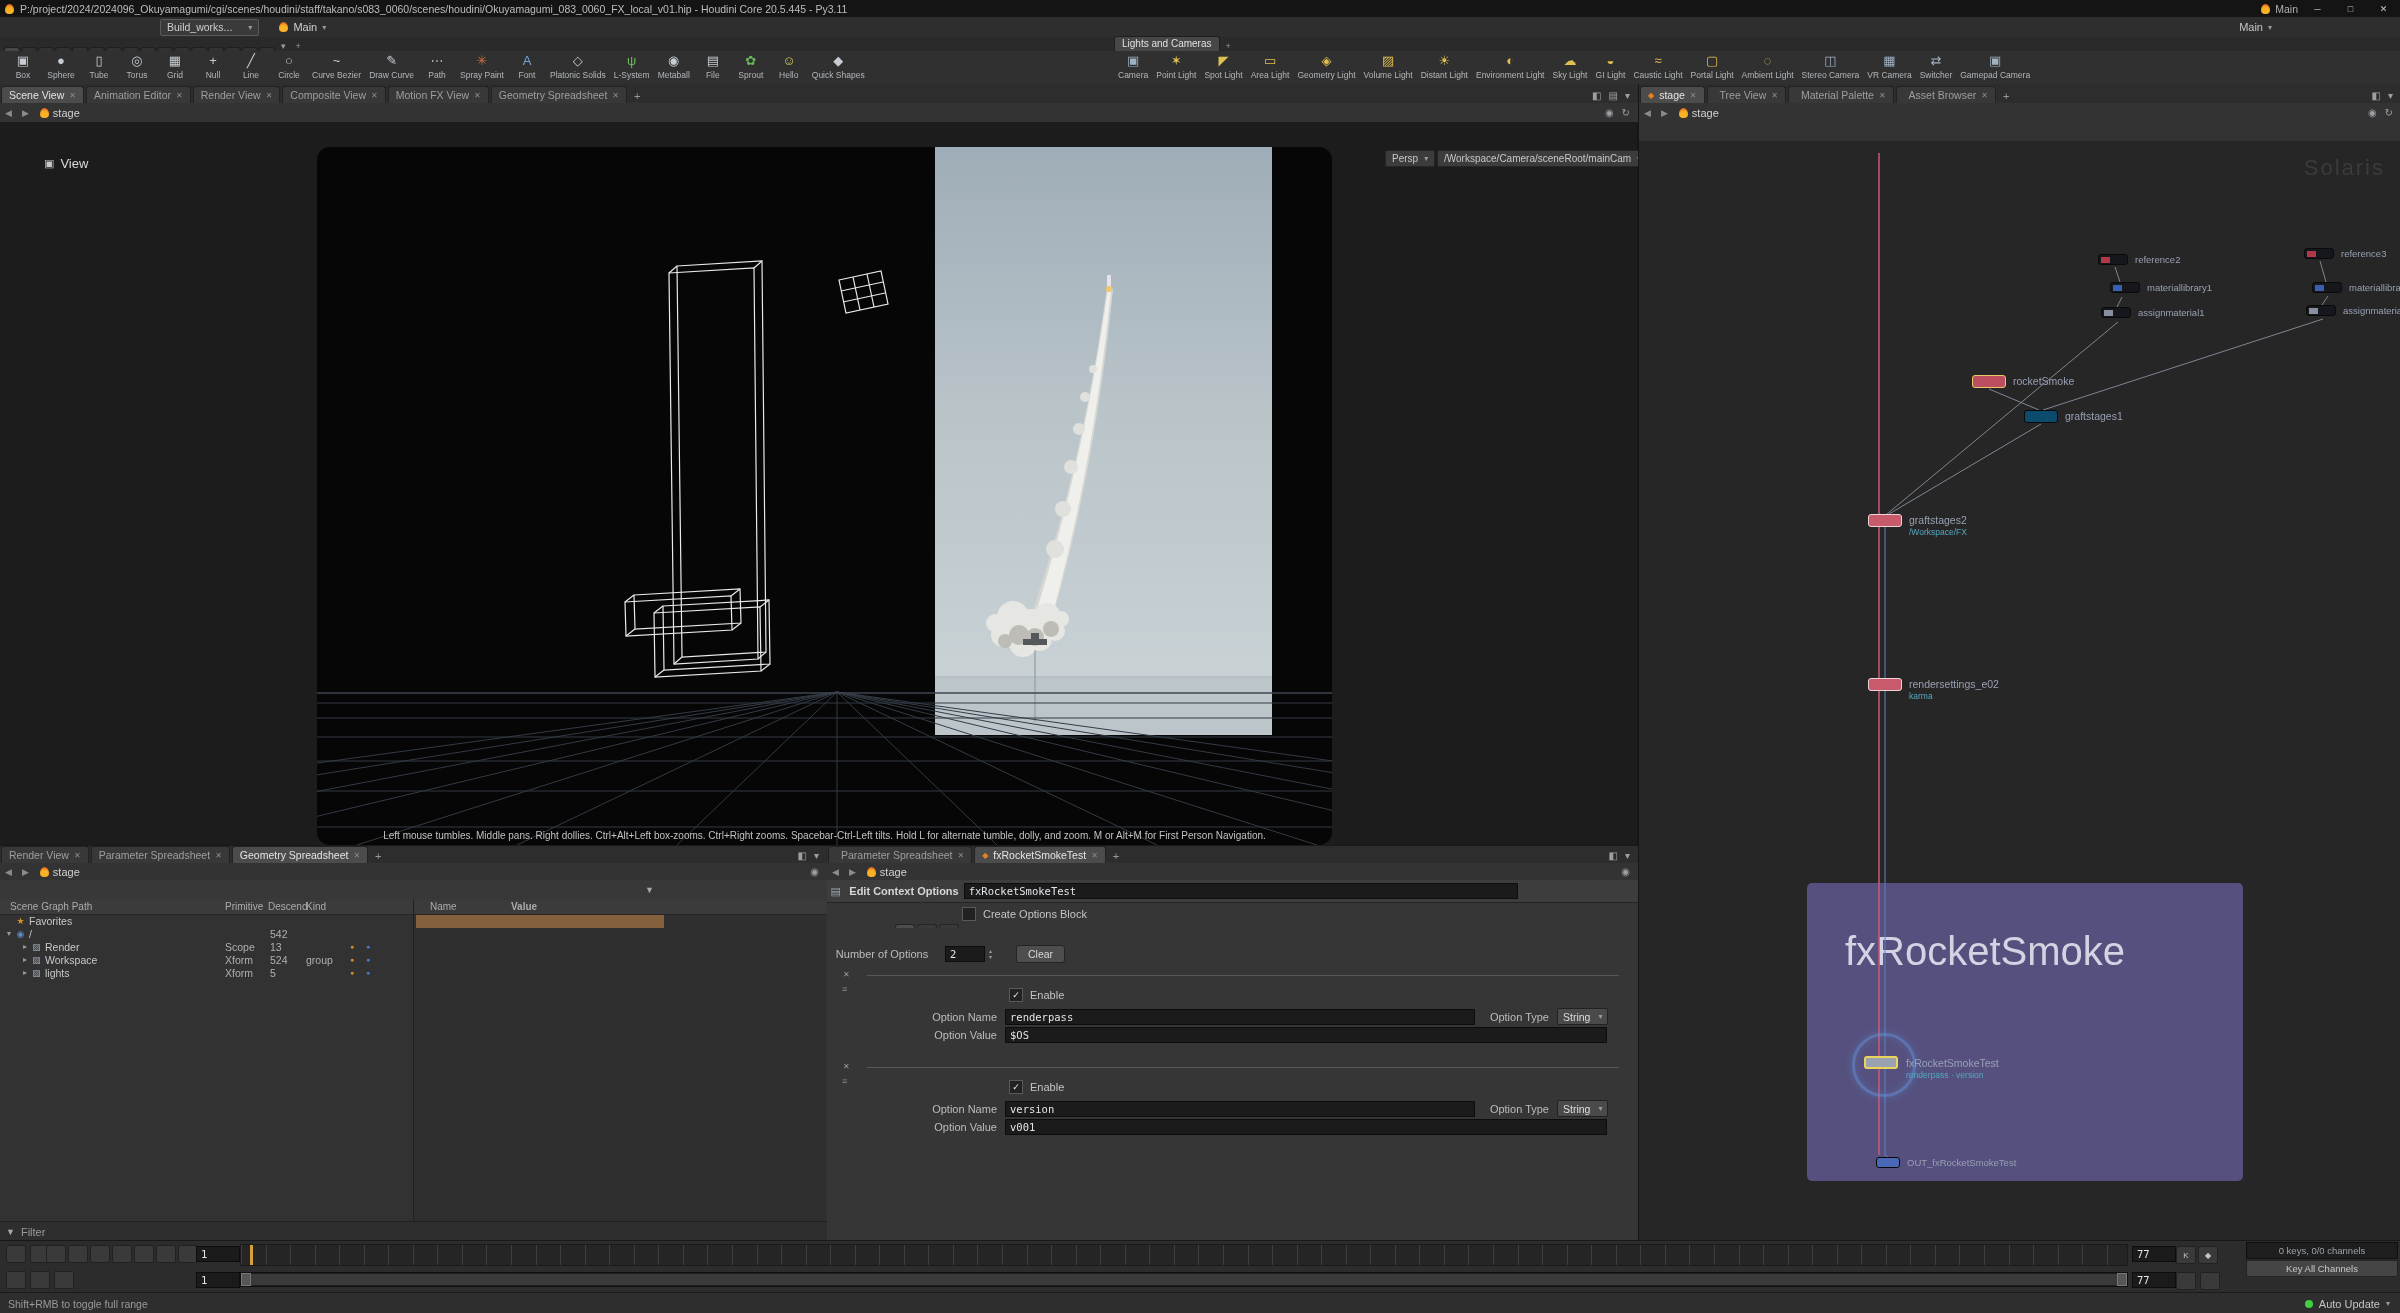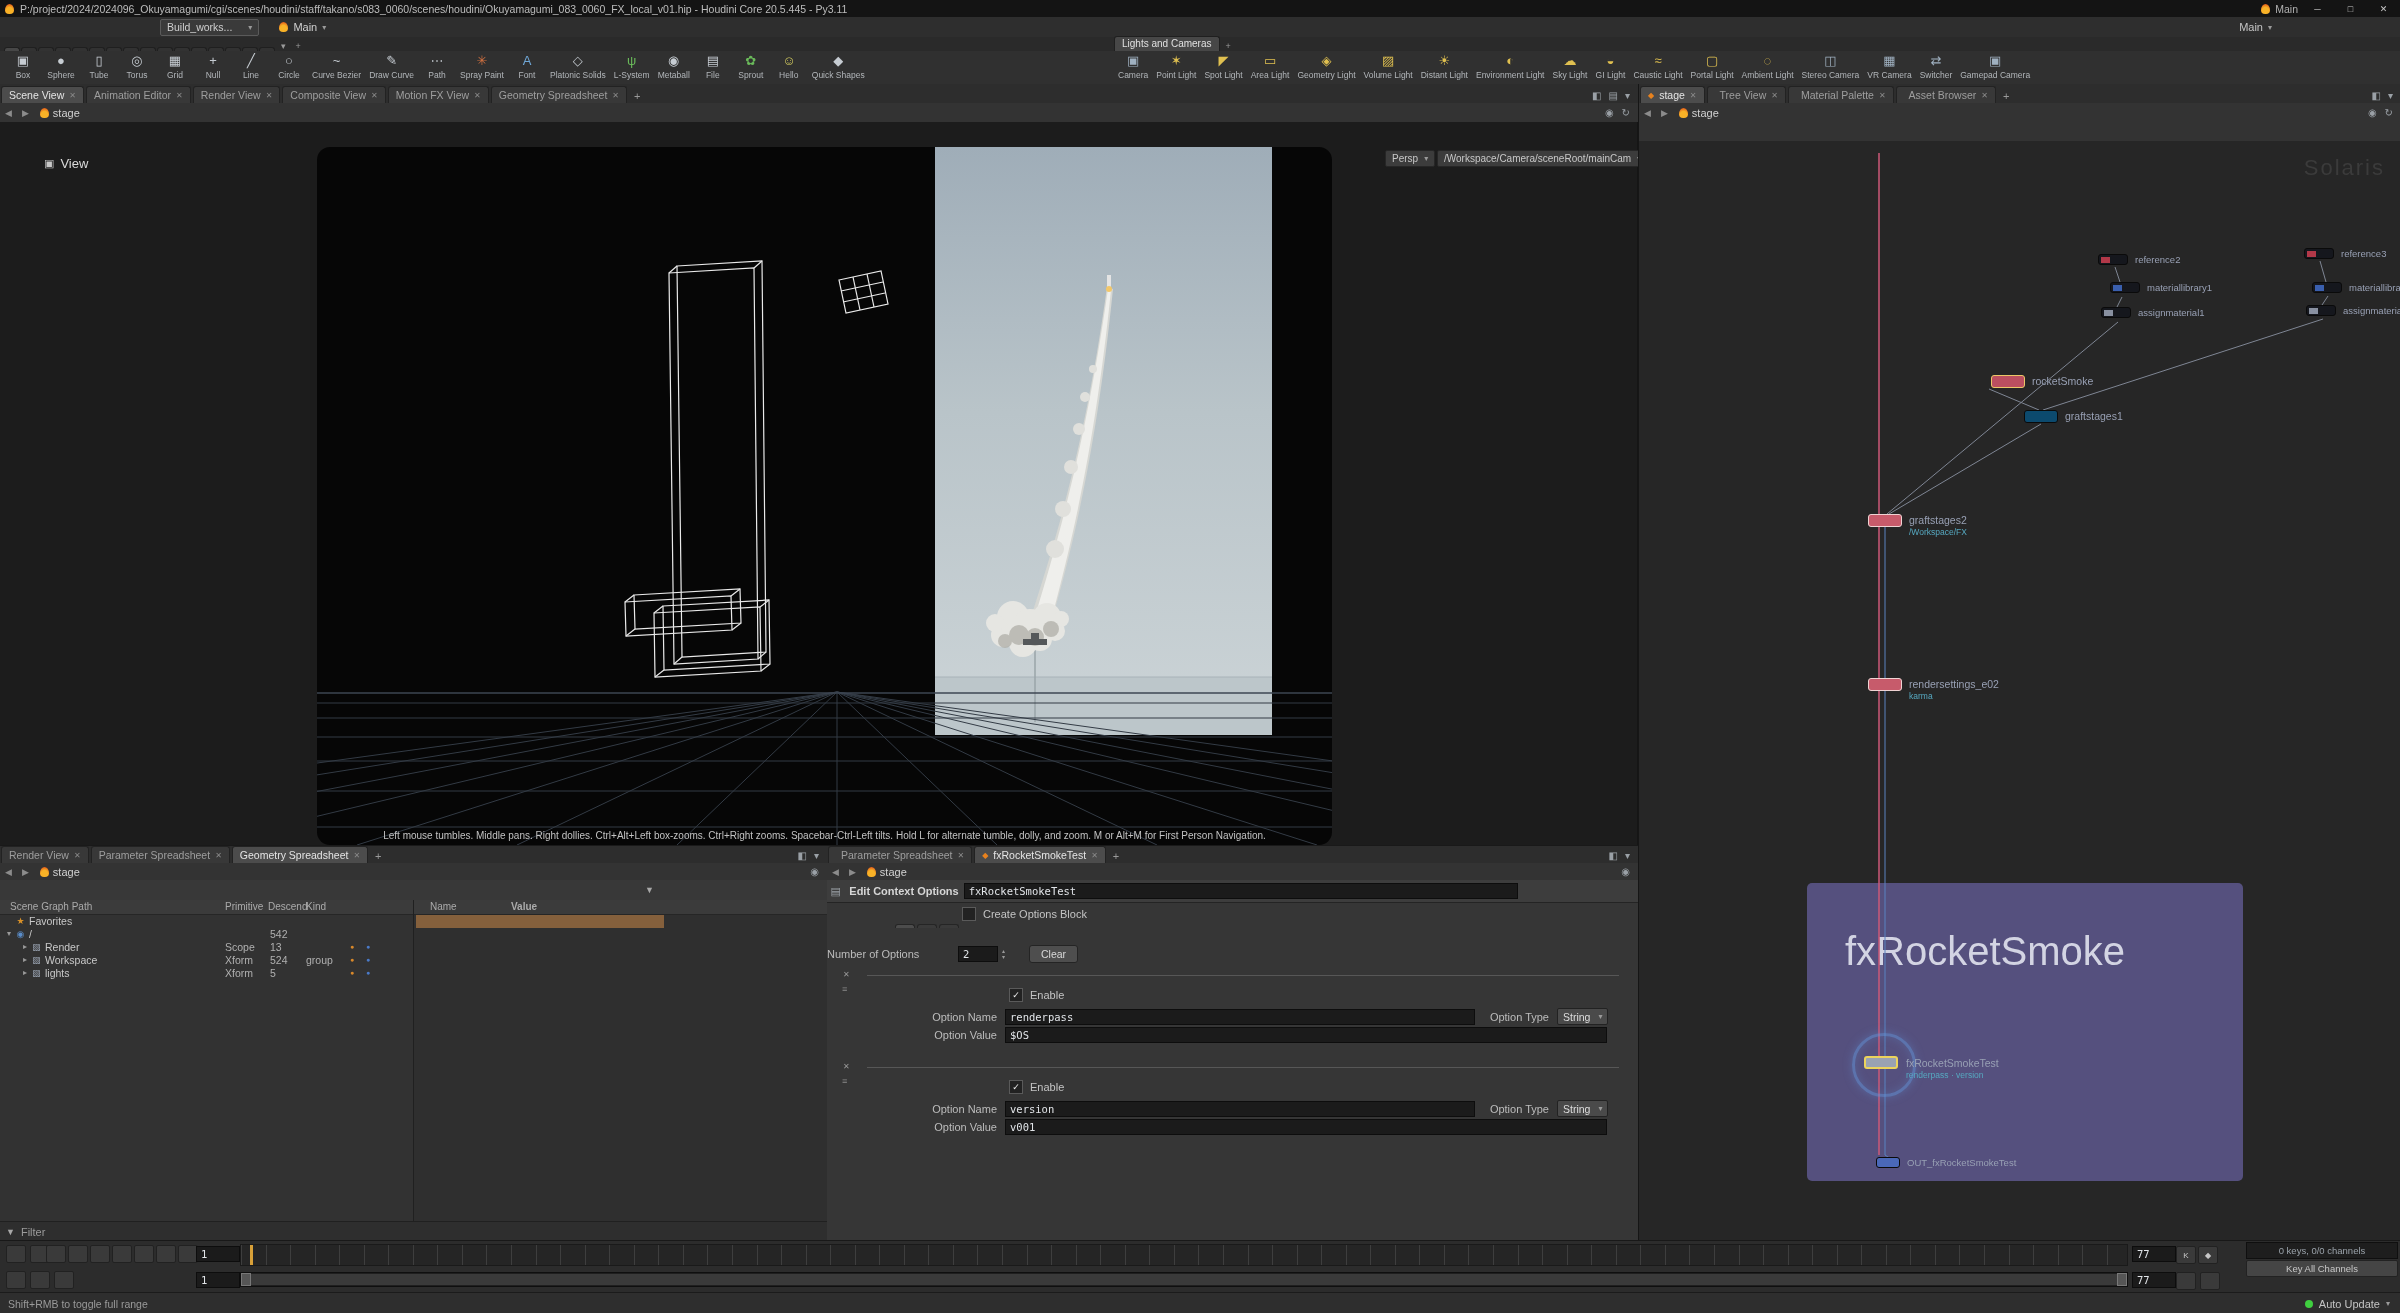--- a/index.html
+++ b/index.html
@@ -119,21 +119,21 @@
   .ctx-field{width:566px;}
   .pb-toolbar .icon-btn{width:18px;font-size:11px;}
   .pb-create{position:absolute;left:135px;top:61px;display:flex;align-items:center;gap:7px;}
   .chk{width:12px;height:12px;background:#222;border:1px solid #5a5a5a;display:inline-flex;align-items:center;justify-content:center;}
   .chk .mark{font-size:9px;color:#ececec;}
   .pb-tabs2{position:absolute;left:68px;top:78px;display:flex;}
   .sub-tab{padding:1px 9px 2px;font-size:10.5px;color:#a4a4a4;background:#3a3a3a;border:1px solid #252525;border-bottom:none;
            border-radius:3px 3px 0 0;margin-right:2px;}
   .sub-tab.active{background:#4c4c4c;color:#e2e2e2;}
   .pb-numrow{position:absolute;left:0;top:100px;width:811px;height:16px;display:flex;align-items:center;}
-  .flabel{display:inline-block;width:110px;text-align:left;margin-right:21px;color:#bcbcbc;font-size:11px;white-space:nowrap;}
+  .flabel{display:inline-block;width:110px;text-align:center;margin-right:8px;color:#bcbcbc;font-size:11px;white-space:nowrap;}
   .numfield{width:30px;text-align:left;}
   .spin{display:flex;flex-direction:column;margin-left:2px;}
   .spin span{font-size:6px;color:#9a9a9a;line-height:6px;padding:0 2px;}
   .hbtn{background:#4e4e4e;border:1px solid #242424;border-radius:3px;color:#d8d8d8;font-size:10.5px;
         height:16px;line-height:16px;padding:0 11px;margin-left:22px;}
   .opts{position:absolute;left:0;top:124px;width:811px;}
   .opt-group{position:relative;height:92px;}
   .opt-sep{position:absolute;left:40px;top:5px;width:752px;height:1px;background:#575757;}
   .opt-x{position:absolute;left:16px;top:0;font-size:8px;color:#9a9a9a;}
   .opt-handle{position:absolute;left:15px;top:14px;font-size:9px;color:#8a8a8a;}
@@ -962,21 +962,21 @@
         <div class="net-node dark" style="left: 673px; top: 141px; --chip: #3a5fae;">
           <span class="chip"></span>
           <span class="nlabel">materiallibrary2</span>
           <span class="nsub"></span>
         </div>
         <div class="net-node dark" style="left: 667px; top: 164px; --chip: #8890a0;">
           <span class="chip"></span>
           <span class="nlabel">assignmaterial2</span>
           <span class="nsub"></span>
         </div>
-        <div class="net-node red" style="left: 352px; top: 234px; text-align: center;">
+        <div class="net-node red" style="left: 333px; top: 234px; text-align: center;">
 
           <span class="nlabel">rocketSmoke</span>
           <span class="nsub"></span>
         </div>
         <div class="net-node tan" style="left: 385px; top: 269px;">
 
           <span class="nlabel">graftstages1</span>
           <span class="nsub"></span>
         </div>
         <div class="net-node pink" style="left: 229px; top: 373px;">

